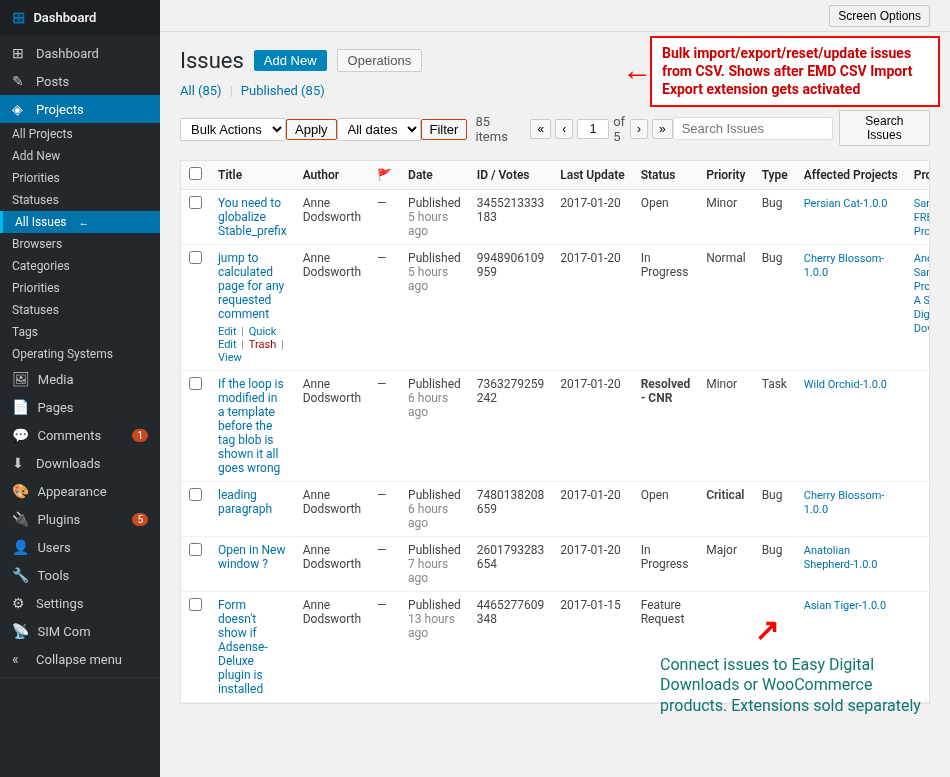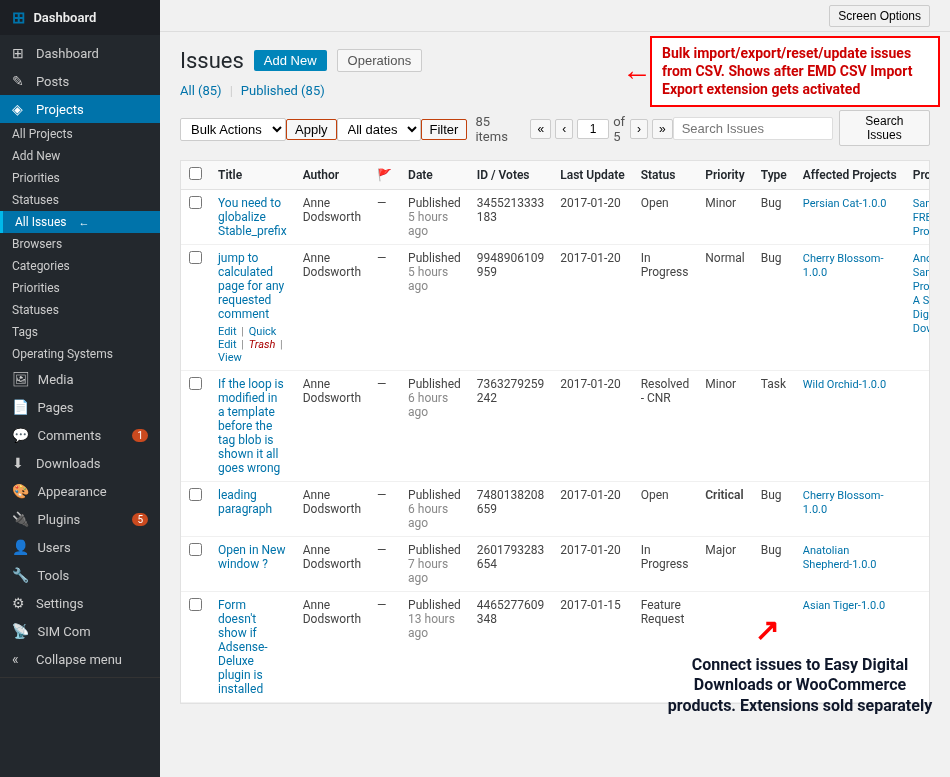--- a/index.html
+++ b/index.html
@@ -204,25 +204,25 @@
     }
     .issues-table td {
       border-bottom: 1px solid #f0f0f0;
       padding: 6px 8px;
       vertical-align: top;
       color: #444;
     }
     .issue-title a { color: #0073aa; text-decoration: none; font-size: 12px; }
     .row-actions { font-size: 11px; color: #888; margin-top: 4px; }
     .row-actions a { color: #0073aa; text-decoration: none; }
-    .row-actions a.trash { color: #a00; font-style: italic; }
+    .row-actions a.trash { color: #a00; }
     .row-actions span { margin: 0 2px; }
     .status-open { color: #0073aa; }
     .status-inprogress { color: #e67e22; }
-    .status-resolved { color: #27ae60; }
+    .status-resolved { color: #27ae60; font-weight: bold; }
     .priority-minor { color: #888; }
     .priority-normal { color: #555; }
     .priority-critical { color: #c0392b; font-weight: 600; }
     .priority-major { color: #e67e22; }
     .type-bug { color: #c0392b; }
     .type-task { color: #2980b9; }
     .affected-link { color: #0073aa; text-decoration: none; font-size: 11px; }
     .product-link { color: #0073aa; text-decoration: none; font-size: 11px; }
     .cb-col { width: 24px; }
 
@@ -533,16 +533,16 @@
     <td class="status-open">Feature Request</td>
     <td class=""></td>
     <td class=""></td>
     <td><a href="#" class="affected-link">Asian Tiger-1.0.0</a></td>
     <td><a href="#" class="product-link"></a></td>
   </tr>
           </tbody>
       </table>
     </div>
 
-    <div style="position:absolute;bottom:60px;right:10px;z-index:200;max-width:280px;font-size:16px;font-weight:700;color:#0f172a;line-height:1.3;text-align:center;">Connect issues to Easy Digital Downloads or WooCommerce products. Extensions sold separately</div>
+    <div style="position:absolute;bottom:60px;right:10px;z-index:200;max-width:280px;font-size:16px;font-weight:400;color:#0f766e;line-height:1.3;">Connect issues to Easy Digital Downloads or WooCommerce products. Extensions sold separately</div>
     <div style="position:absolute;bottom:130px;right:170px;z-index:201;color:red;font-size:30px;font-weight:900;">↗</div>
   </div>
 </div>
 
 </body></html>

